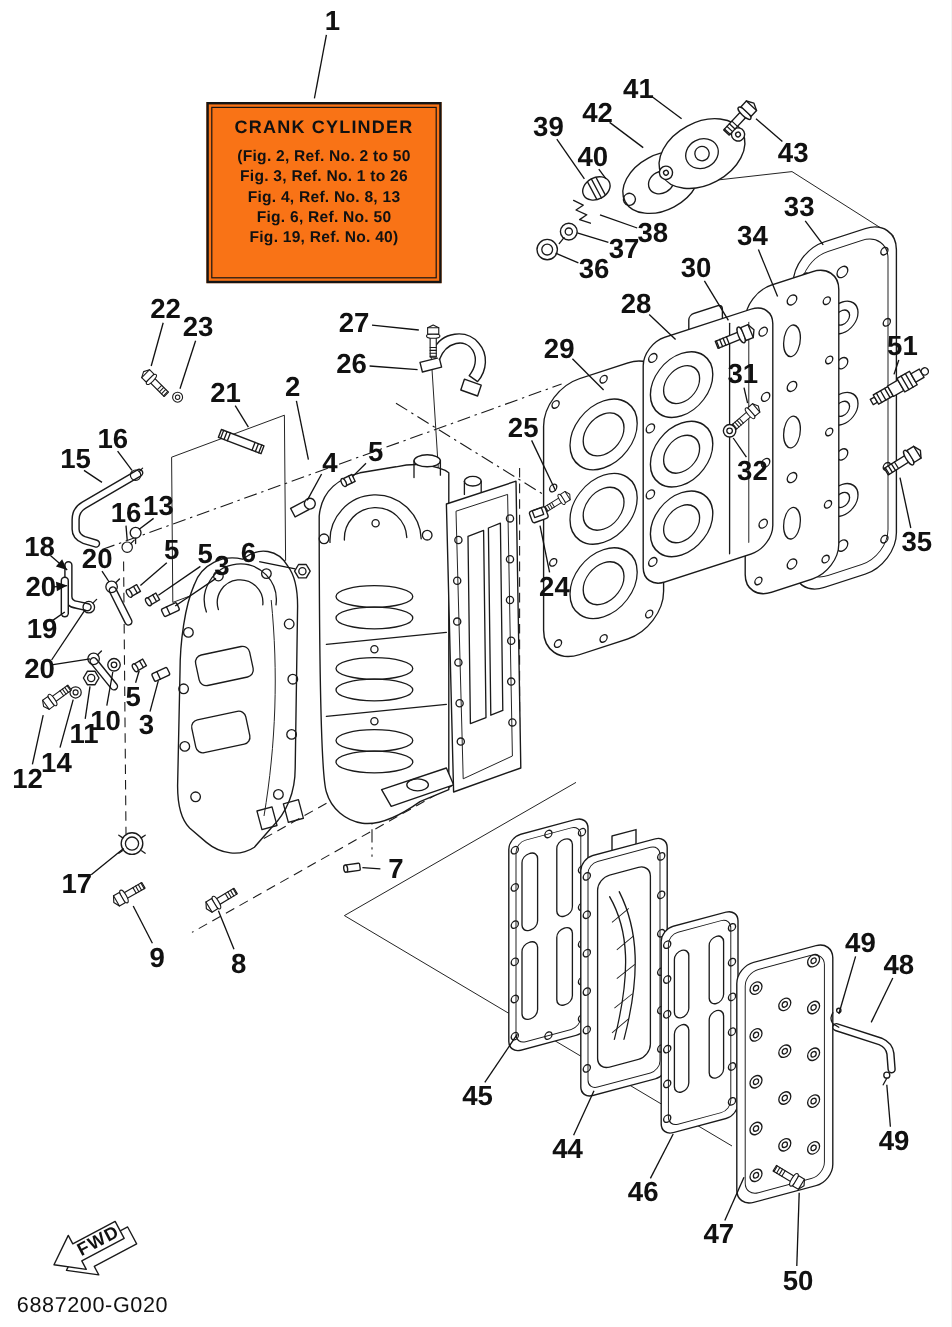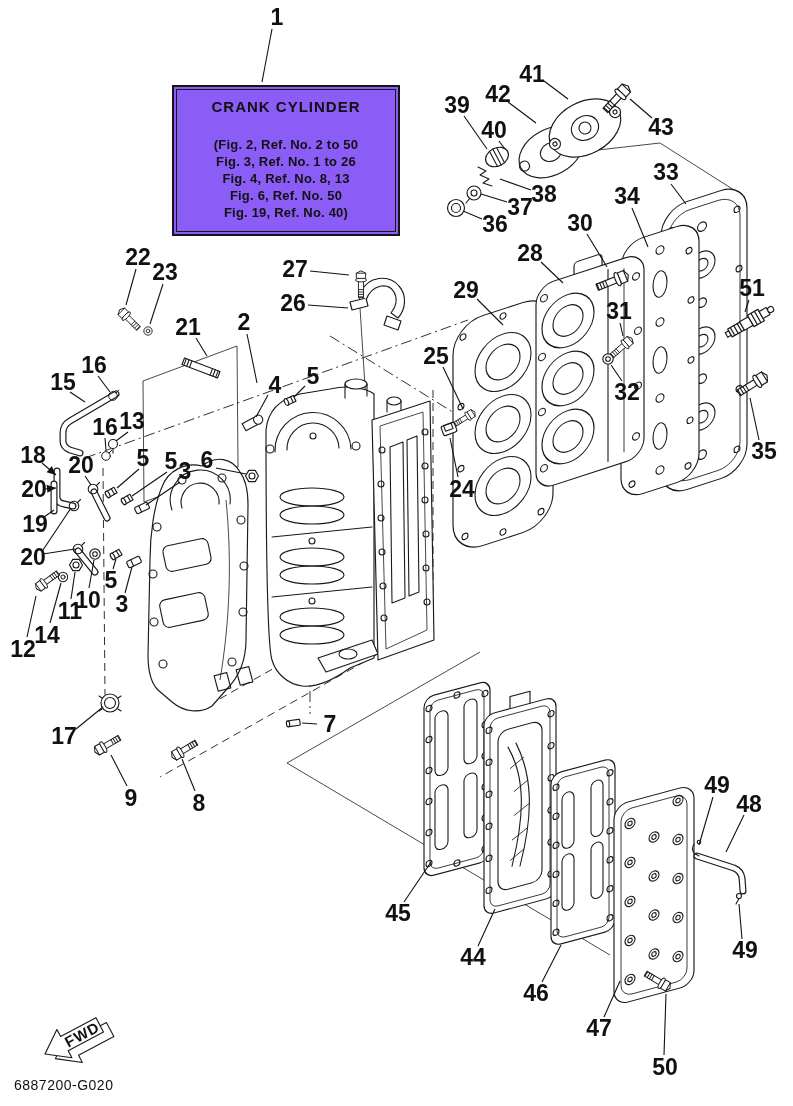--- a/index.html
+++ b/index.html
@@ -9,26 +9,26 @@
   .s{fill:none;stroke:#1a1a1a;stroke-width:1.1;stroke-linecap:round;stroke-linejoin:round;}
   .w{fill:#fff;stroke:#1a1a1a;stroke-width:1.15;stroke-linejoin:round;}
   .t{fill:none;stroke:#1a1a1a;stroke-width:0.8;}
   .dash{fill:none;stroke:#1a1a1a;stroke-width:0.9;stroke-dasharray:8 5;}
   .ddot{fill:none;stroke:#1a1a1a;stroke-width:0.9;stroke-dasharray:11 4 2 4;}
   .tubeO{fill:none;stroke:#1a1a1a;stroke-width:7;stroke-linecap:round;stroke-linejoin:round;}
   .tubeI{fill:none;stroke:#fff;stroke-width:4.6;stroke-linecap:round;stroke-linejoin:round;}
   .callout-num{font:bold 23px "Liberation Sans",sans-serif;fill:#111;text-anchor:middle;dominant-baseline:central;}
   .leader{fill:none;stroke:#111;stroke-width:1.1;}
   .leader-arrow{fill:#111;stroke:none;}
-  .infobox{position:absolute;left:172px;top:85px;width:228px;height:151px;border:2px solid #151515;background:#8b5cf6;box-sizing:border-box;}
+  .infobox{position:absolute;left:172px;top:85px;width:196px;height:151px;border:2px solid #151515;background:#f97316;box-sizing:border-box;}
   .infobox-inner{position:absolute;left:2px;top:2px;right:2px;bottom:2px;border:1px solid #151515;text-align:center;padding-top:6px;box-sizing:border-box;}
   .ib-title{font-weight:bold;font-size:15px;letter-spacing:1px;line-height:21px;}
-  .ib-refs{margin-top:19px;}
+  .ib-refs{margin-top:4px;}
   .ib-ref{font-weight:bold;font-size:13px;line-height:17px;letter-spacing:0.2px;}
-  .footer-code{position:absolute;left:14px;top:1077px;font-size:14px;letter-spacing:0.5px;}
+  .footer-code{position:absolute;left:14px;top:1077px;font-size:18px;letter-spacing:0.5px;}
   .fwd-text{font:bold 15px "Liberation Sans",sans-serif;fill:#111;text-anchor:middle;dominant-baseline:central;letter-spacing:1px;}
 </style>
 </head>
 <body>
 
 <div id="page">
 
   <svg id="art" width="793" height="1106" viewBox="0 0 793 1106">
     <defs>
       <g id="bolt">

